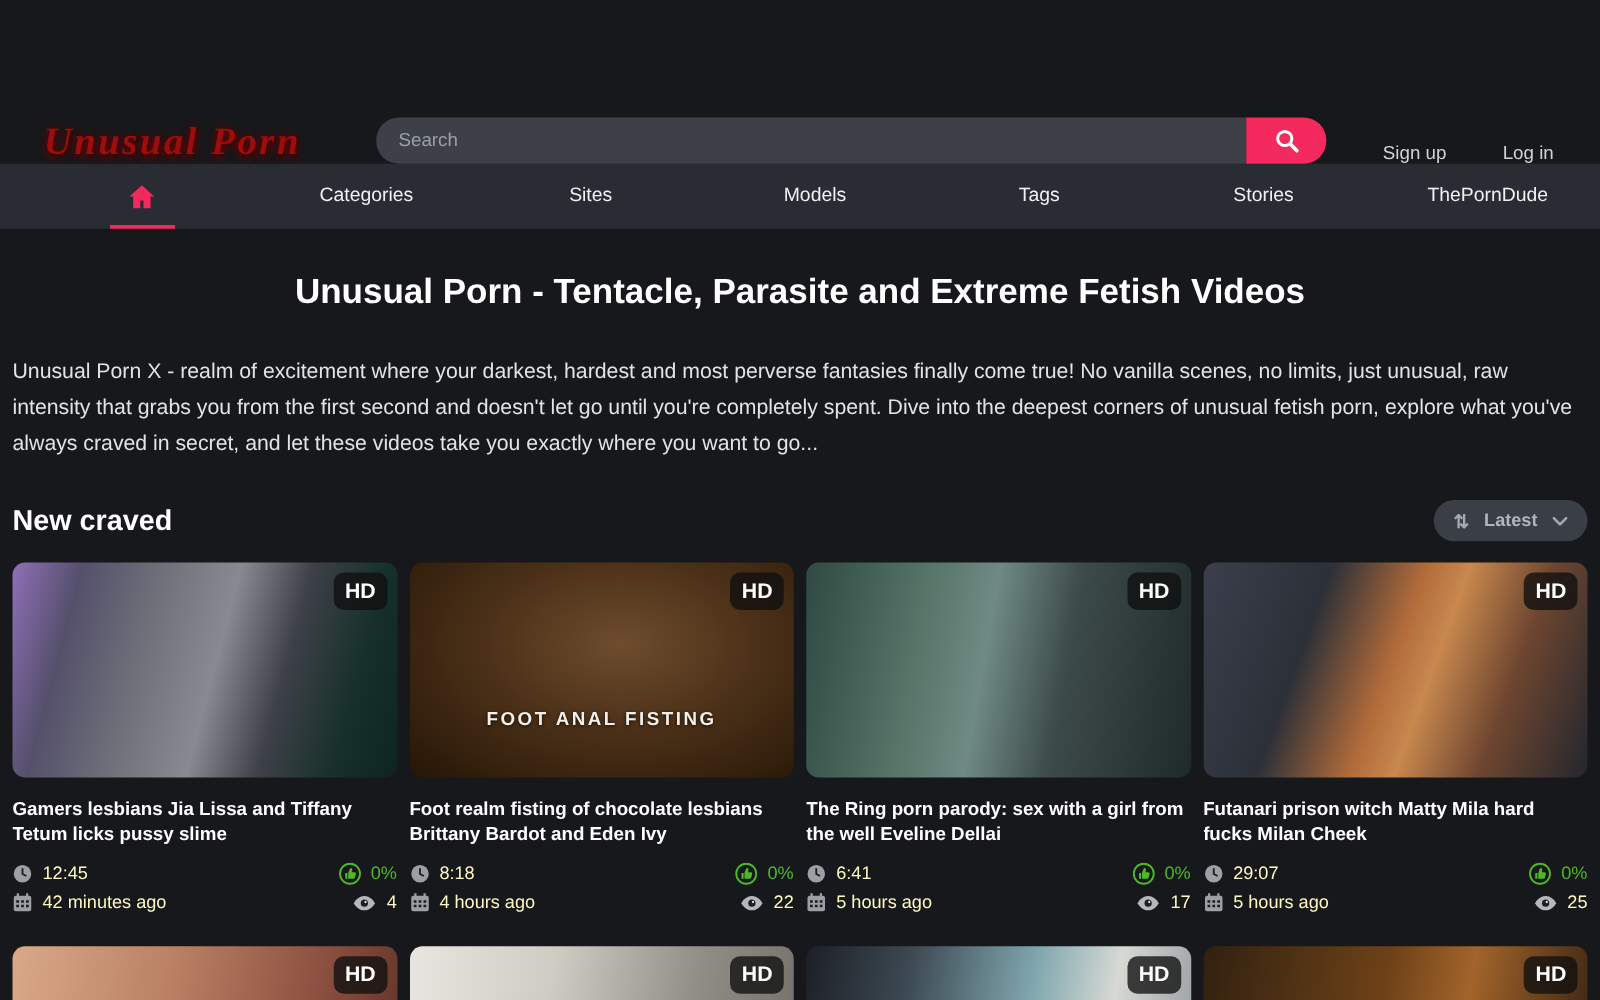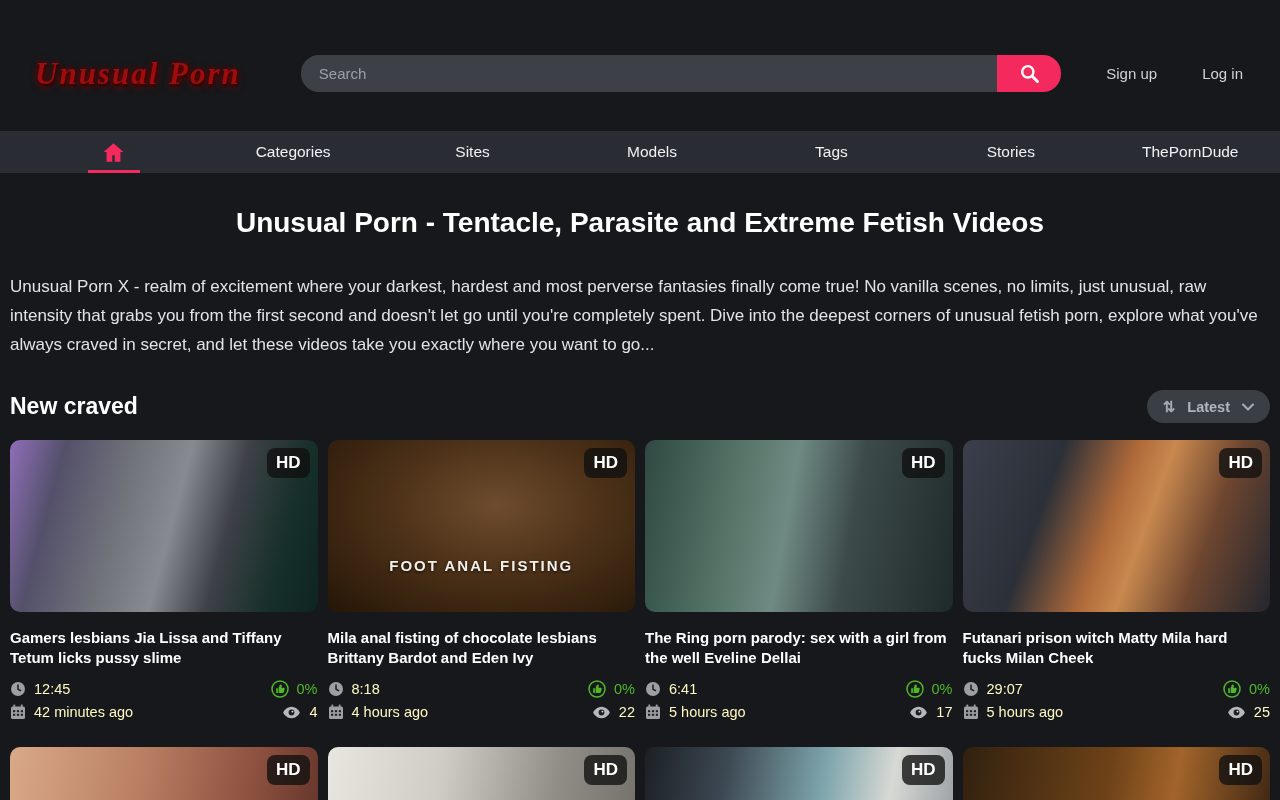--- a/index.html
+++ b/index.html
@@ -1,31 +1,31 @@
 <!DOCTYPE html>
 <html><head>
 <meta charset="utf-8">
 <style>
   * { margin:0; padding:0; box-sizing:border-box; }
   html,body { width:1280px; height:800px; overflow:hidden; background:#17181b;
     font-family:"Liberation Sans", sans-serif; }
   
-  .header { height:131px; display:flex; align-items:center; padding:16px 37px 0 35px; background:#17181b; }
+  .header { height:131px; display:flex; align-items:flex-end; padding:16px 37px 0 35px; background:#17181b; }
   .logo { font-family:"Liberation Serif", serif; font-style:italic; font-weight:bold;
     font-size:31px; color:#9e0d0d; letter-spacing:2px; white-space:nowrap; cursor:pointer;
     text-shadow:0 0 7px #6a0000, 1px 2px 2px #2a0000, 0 4px 6px rgba(120,0,0,.55); }
   .searchwrap { flex:1; display:flex; margin-left:60px; height:37px; }
   .search-input { flex:1; background:#3d4147; border:none; outline:none; color:#e5e5e5;
     font-size:15px; padding:0 18px; border-radius:18px 0 0 18px; }
   .search-input::placeholder { color:#9aa0a6; }
   .search-btn { width:64px; height:37px; background:#f4295d; border:none; cursor:pointer;
     border-radius:0 18px 18px 0; display:flex; align-items:center; justify-content:center; }
   .auth-link { color:#cfd2d6; font-size:15px; margin-left:45px; cursor:pointer; white-space:nowrap; }
   
-  .nav { height:42px; background:#292c32; display:flex;padding-left:24px; }
+  .nav { height:52px; background:#292c32; display:flex;padding-left:24px; }
   .nav-item { flex:1; display:flex; align-items:center; justify-content:center;
     color:#f0f1f2; font-size:15.5px; cursor:pointer; position:relative; height:100%; }
   .nav-item.active::after { content:""; position:absolute; bottom:0; left:50%;
     transform:translateX(-50%); width:52px; height:3px; background:#f4295d; }
   
   .page-title { color:#ffffff; font-size:28px; font-weight:bold; text-align:center; margin-top:34px; }
   .page-desc { color:#e2e3e5; font-size:17px; line-height:29px; margin:33px 10px 0 10px; }
   
   .section-row { display:flex; align-items:center; justify-content:space-between; margin:31px 10px 0 10px; }
   .section-title { color:#ffffff; font-size:23px; font-weight:bold; }
@@ -172,21 +172,21 @@
           </span>
       </div>
     </div>
   </div>
 
   <div class="card">
     <div class="thumb thumb-2">
       <span class="hd-badge">HD</span>
       <span class="ov1">FOOT ANAL FISTING</span>
     </div>
-    <div class="card-title">Mila anal fisting of chocolate lesbians Brittany Bardot and Eden Ivy</div>
+    <div class="card-title">Foot realm fisting of chocolate lesbians Brittany Bardot and Eden Ivy</div>
     <div class="meta">
       <div class="meta-row">
         <span class="m">
             <span class="icon">
               <svg width="16" height="16" viewBox="0 0 16 16">
                 <circle cx="8" cy="8" r="7" fill="#9c9fa3"></circle>
                 <path d="M8 3.6v4.6l3.1 1.6" stroke="#1d1e21" stroke-width="1.5" fill="none"></path>
               </svg>
             </span>
             <span>8:18</span>

